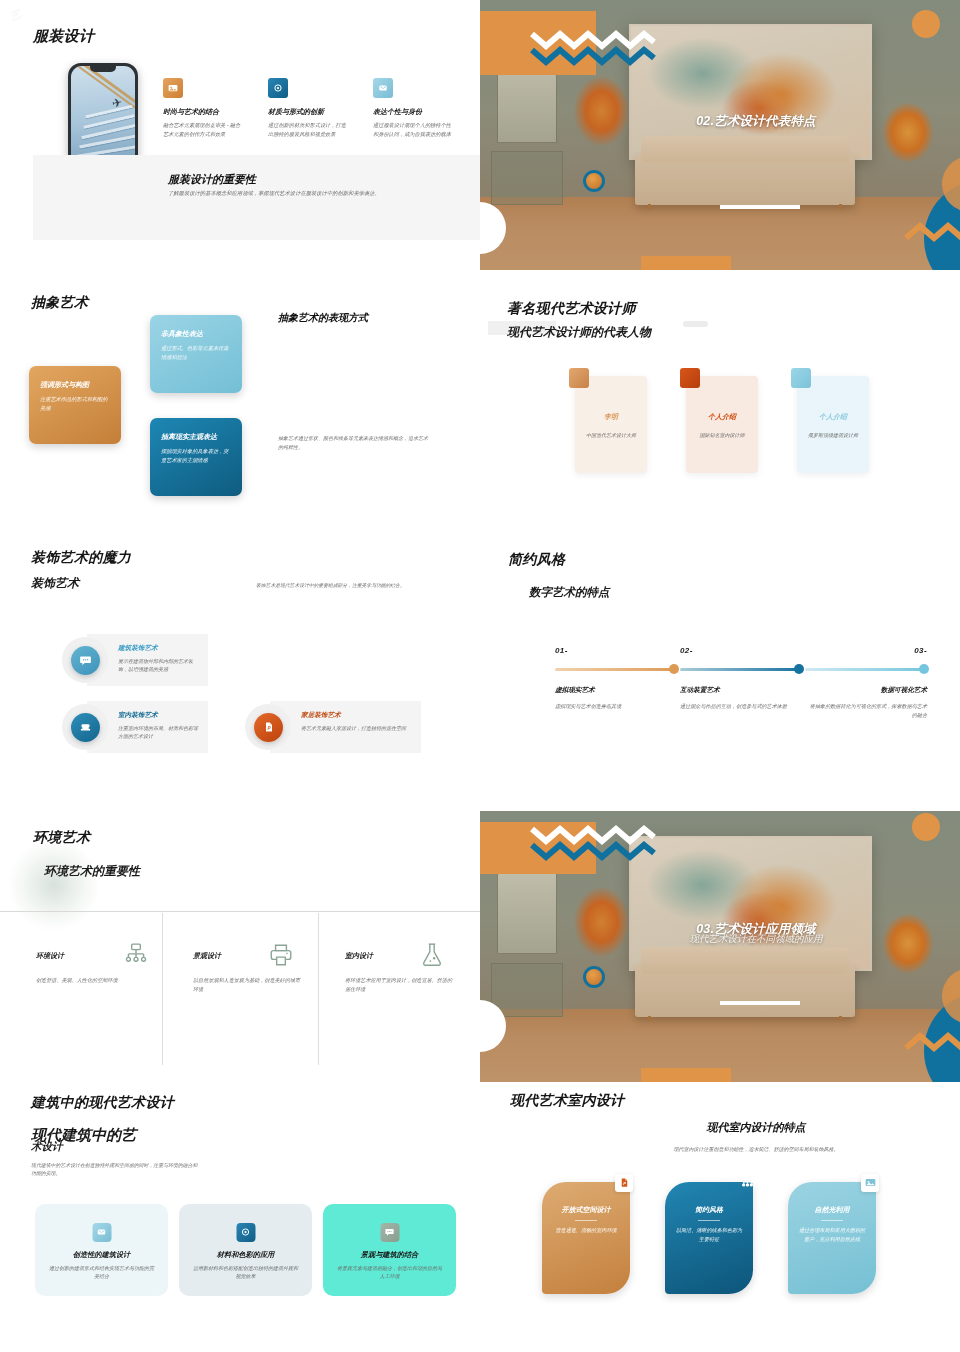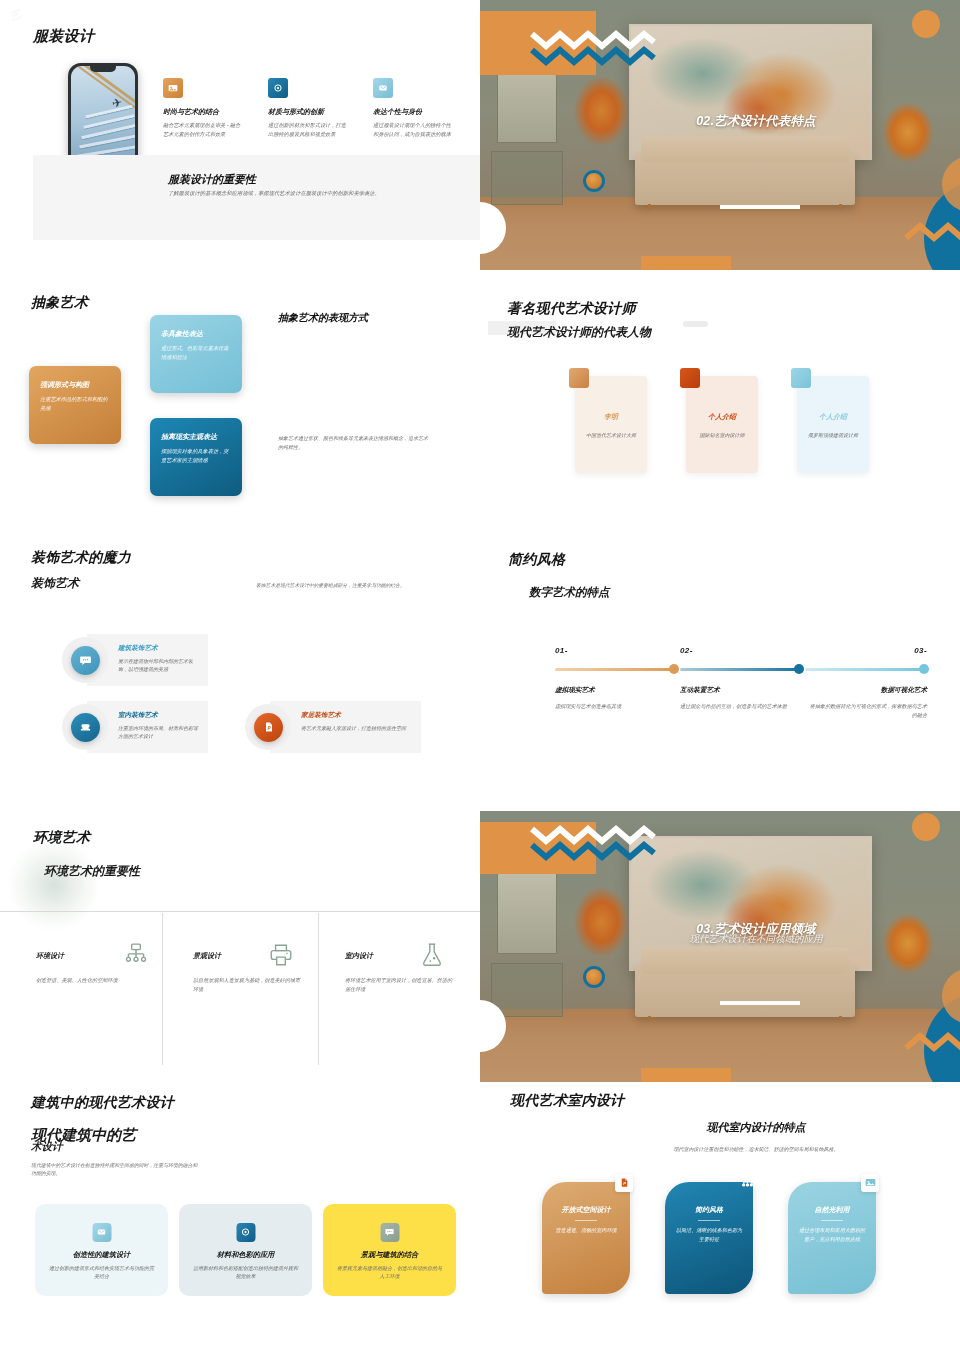--- a/index.html
+++ b/index.html
@@ -579,21 +579,21 @@
         <div class="acard-ico" style="background:linear-gradient(135deg,#2a85b4,#0f5e86);">
           <svg width="10" height="10" viewBox="0 0 16 16">
               <circle cx="8" cy="8" r="5" fill="none" stroke="#fff" stroke-width="1.6"></circle>
               <circle cx="8" cy="8" r="1.8" fill="#fff"></circle>
             </svg>
         </div>
         <div class="acard-h">材料和色彩的应用</div>
         <div class="acard-p">运用新材料和色彩搭配创造出独特的建筑外观和视觉效果</div>
       </div>
 
-      <div class="acard" style="left:323px;top:122px;background:#fde047;">
+      <div class="acard" style="left:323px;top:122px;background:#5eead4;">
         <div class="acard-ico" style="background:linear-gradient(135deg,#a3b6a9,#8a9e90);">
           <svg width="10" height="10" viewBox="0 0 16 16" fill="#fff">
               <path d="M2.4 3h11.2a1 1 0 011 1v6a1 1 0 01-1 1H7l-3 2.4V11H2.4a1 1 0 01-1-1V4a1 1 0 011-1z"></path>
               <circle cx="5.5" cy="7" r=".8" fill="#93a89c"></circle>
               <circle cx="8" cy="7" r=".8" fill="#93a89c"></circle>
               <circle cx="10.5" cy="7" r=".8" fill="#93a89c"></circle>
             </svg>
         </div>
         <div class="acard-h">景观与建筑的结合</div>
         <div class="acard-p">将景观元素与建筑相融合，创造出和谐的自然与人工环境</div>

